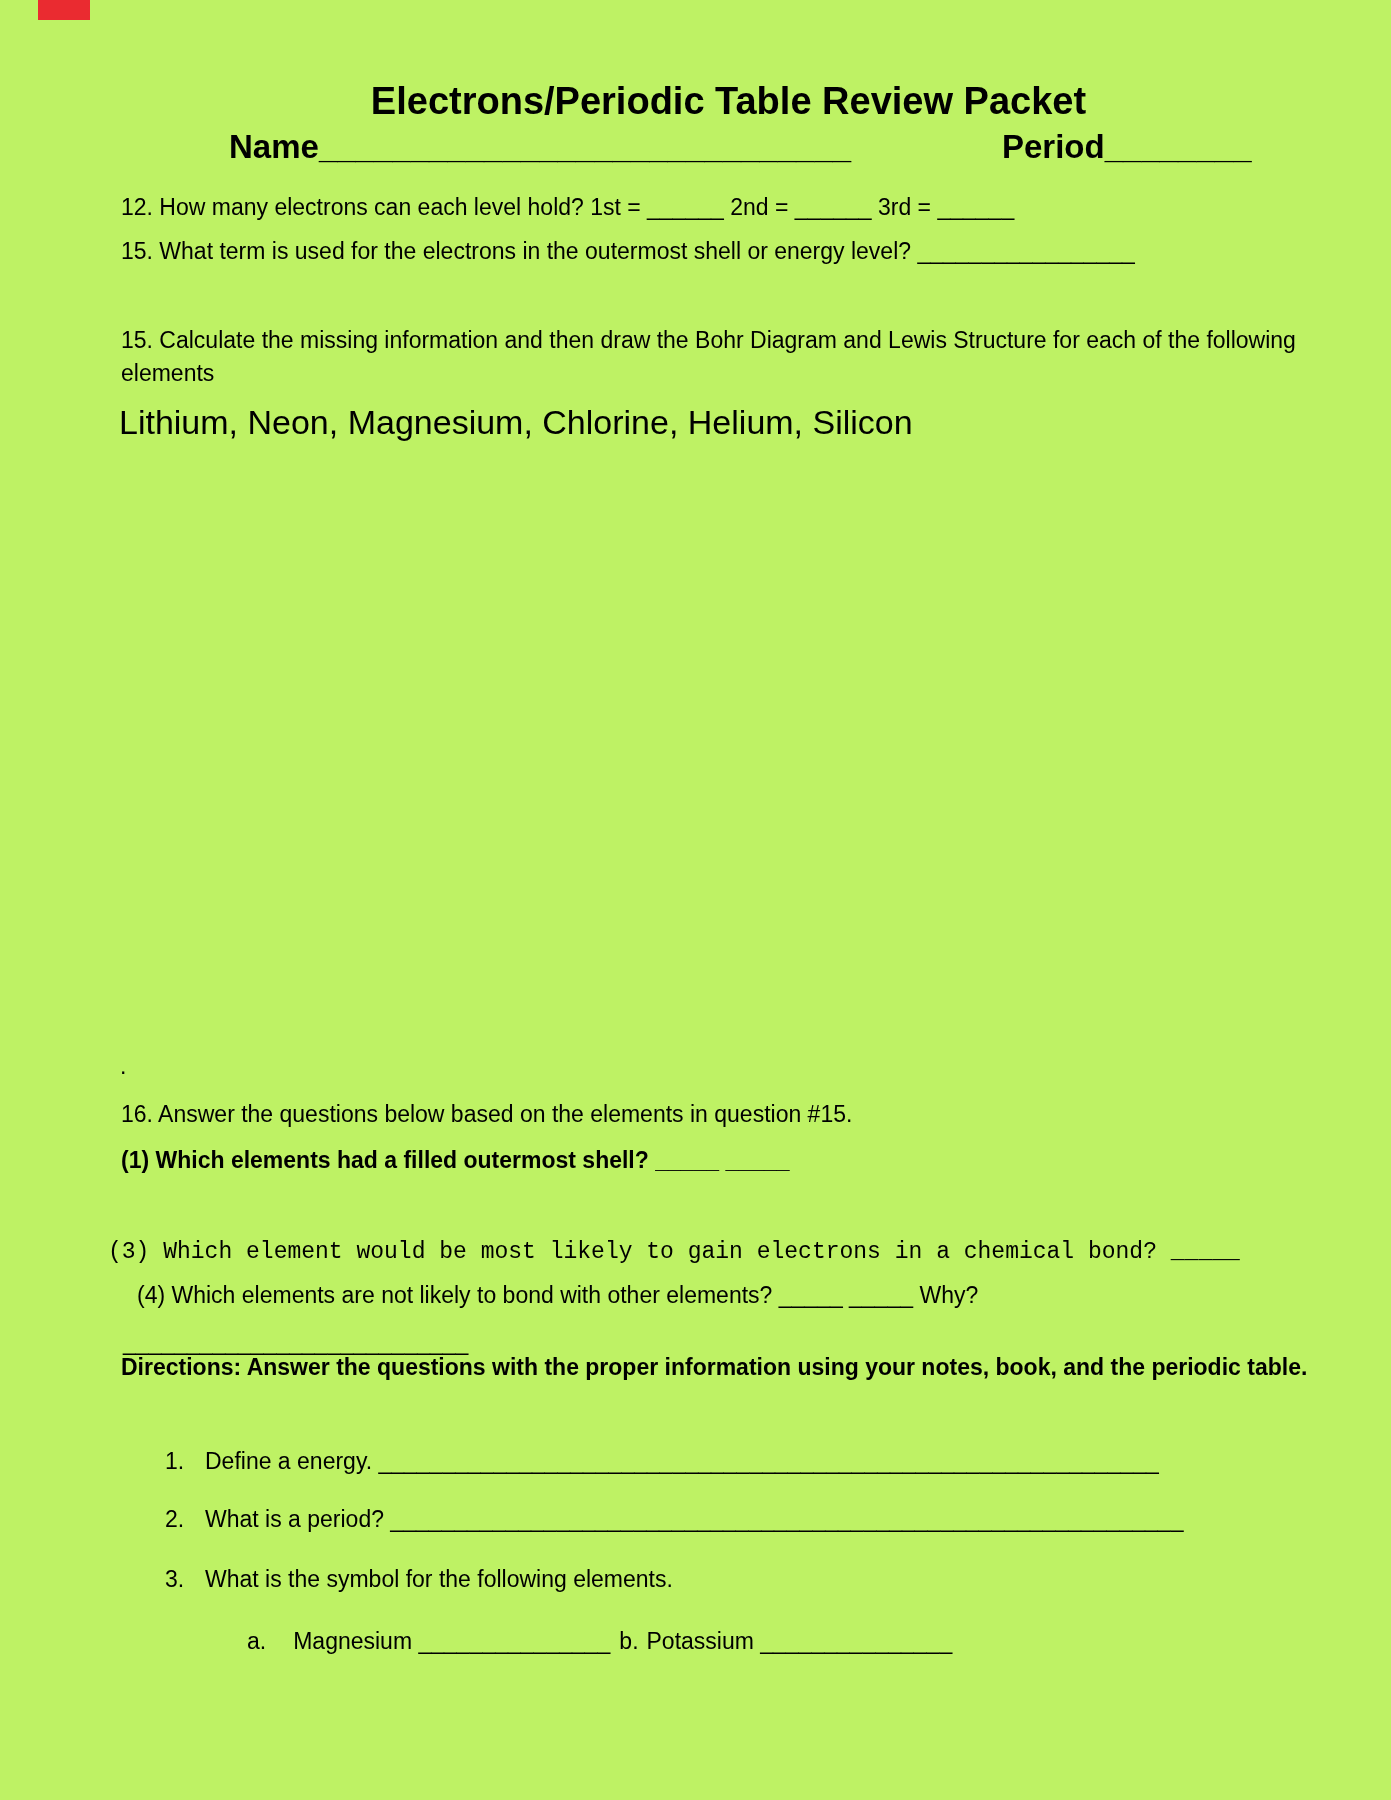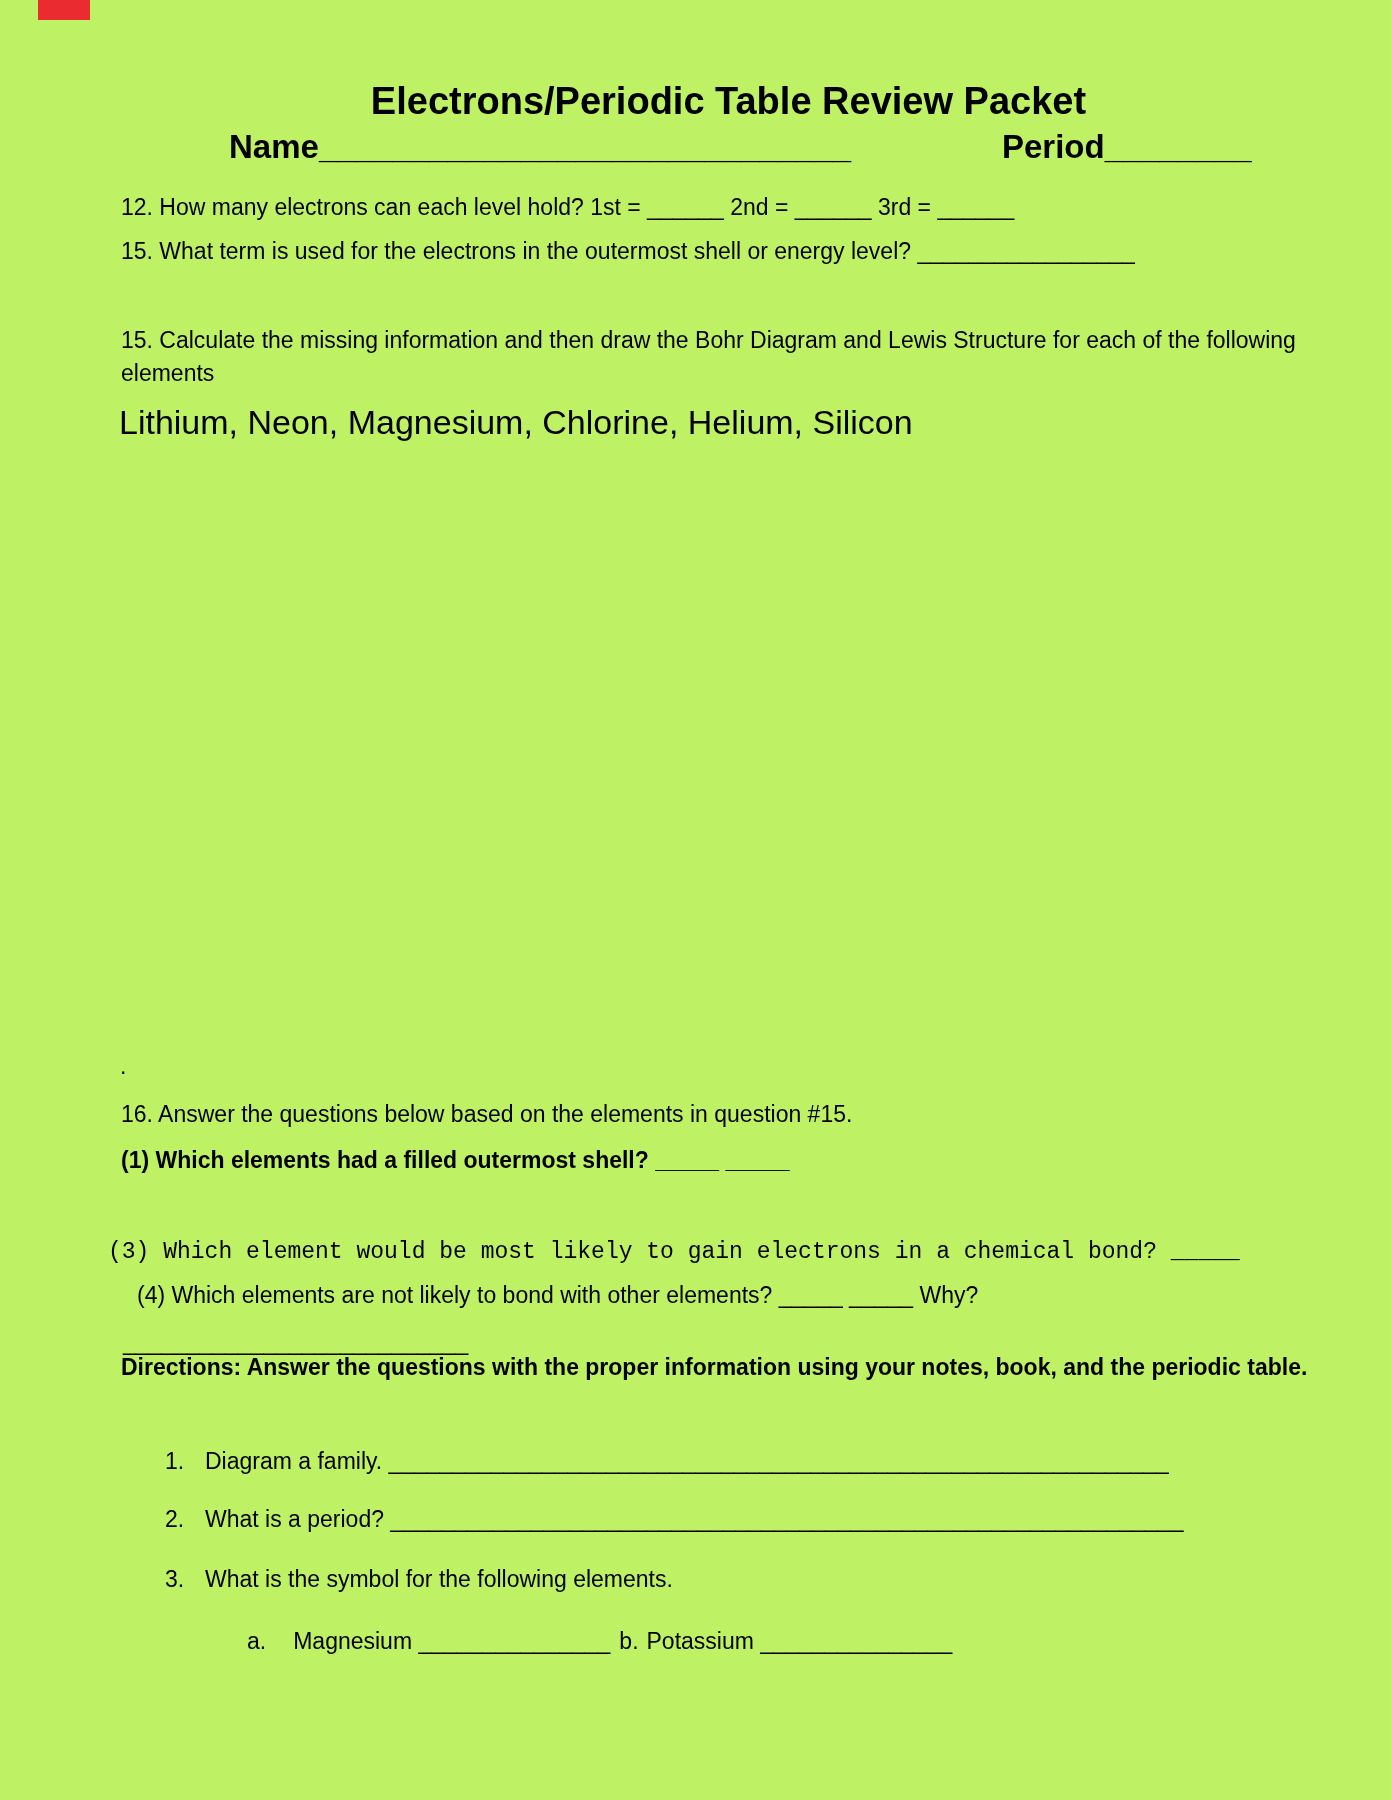--- a/index.html
+++ b/index.html
@@ -83,21 +83,21 @@
 
 
   <div class="ln" style="left:108px; top:1238px;font-family:Liberation Mono, monospace;">(3) Which element would be most likely to gain electrons in a chemical bond? _____</div>
 
   <div class="ln" style="left:121px; top:1281px;margin-left:16px;">(4) Which elements are not likely to bond with other elements? _____ _____ Why?</div>
 
   <div class="ln" style="left:123px; top:1312px;margin-top:16px;">___________________________</div>
 
   <div class="ln" style="left:121px; top:1353px;font-weight:bold;">Directions: Answer the questions with the proper information using your notes, book, and the periodic table.</div>
 
-  <div class="ln numrow" style="left:165px; top:1447px;"><span class="num">1.</span><span>Diagram a family. _____________________________________________________________</span></div>
+  <div class="ln numrow" style="left:165px; top:1447px;"><span class="num">1.</span><span>Define a energy. _____________________________________________________________</span></div>
 
   <div class="ln numrow" style="left:165px; top:1505px;"><span class="num">2.</span><span>What is a period? ______________________________________________________________</span></div>
 
   <div class="ln numrow" style="left:165px; top:1565px;"><span class="num">3.</span><span>What is the symbol for the following elements.</span></div>
 
   <div class="ln subrow" style="left:247px; top:1627px;"><span class="sublabel-a">a.</span><span>Magnesium _______________</span><span class="group-b">b.</span><span style="margin-left:8px;">Potassium _______________</span></div>
 
 </div>
 
 </body></html>

